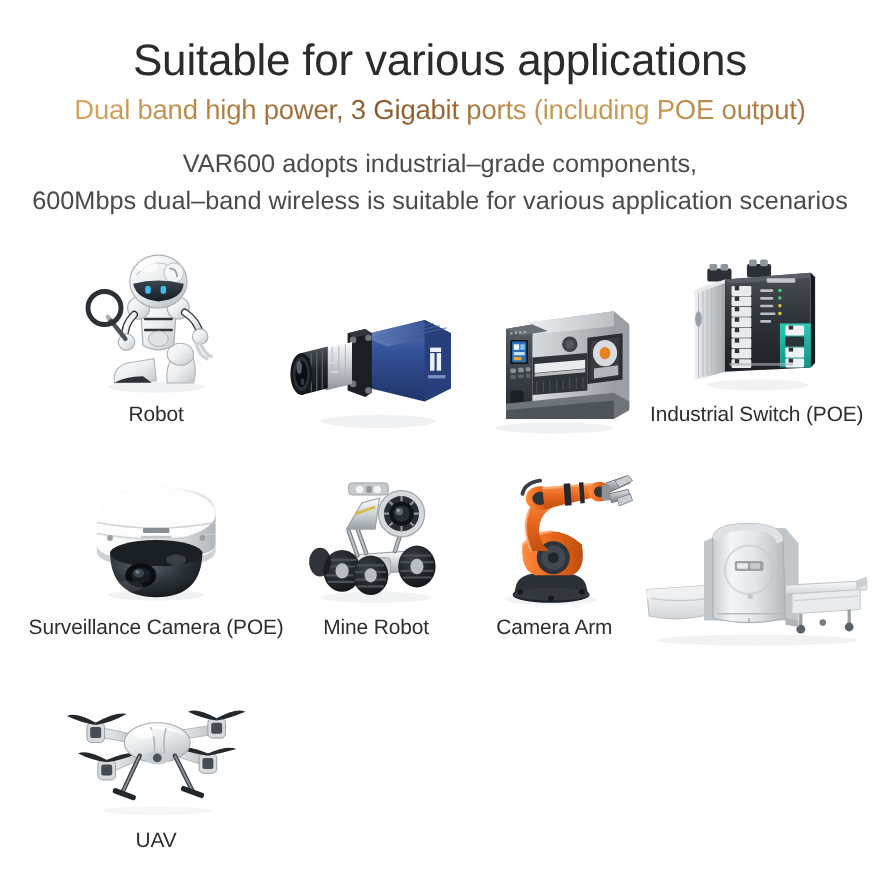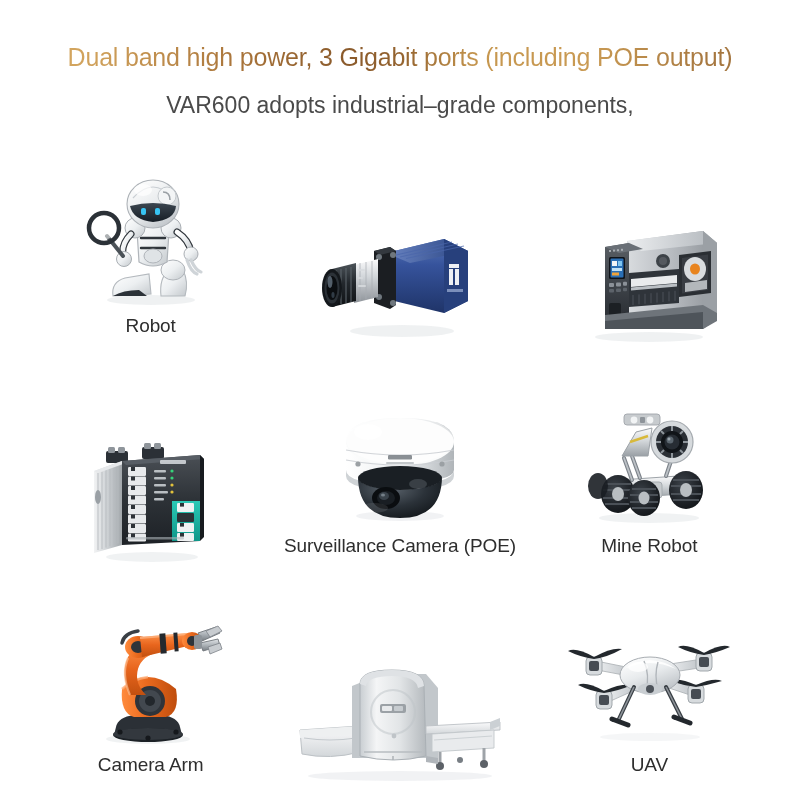--- a/index.html
+++ b/index.html
@@ -25,41 +25,43 @@
         #c99a53 74%, #a87941 88%, #9a6c39 100%);
     -webkit-background-clip:text;background-clip:text;
     color:transparent;-webkit-text-fill-color:transparent;
   }
   .desc{margin:16px 0 0 0;color:#4a4a4a;font-size:23px;line-height:1.48;font-weight:400;}
   .desc div{white-space:nowrap;}
 
   
   .grid{
     flex:1;display:grid;
-    grid-template-columns:repeat(3,1fr);
+    grid-template-columns:repeat(4,1fr);
     grid-template-rows:repeat(3,1fr);
     padding:4px 26px 16px 26px;box-sizing:border-box;
   }
   .cell{display:flex;flex-direction:column;align-items:center;justify-content:flex-end;}
   .art{height:128px;display:flex;align-items:flex-end;justify-content:center;}
   .art svg{display:block;}
   .caption{
     font-size:19px;color:#2e2e2e;font-weight:400;
     margin-top:9px;margin-bottom:8px;white-space:nowrap;letter-spacing:-0.1px;
   }
 </style>
 </head>
 <body>
 
 <div class="page">
 
   <div class="header">
+    <h1 class="title">Suitable for various applications</h1>
     <div class="subtitle">Dual band high power, 3 Gigabit ports (including POE output)</div>
     <div class="desc">
       <div>VAR600 adopts industrial–grade components,</div>
+      <div>600Mbps dual–band wireless is suitable for various application scenarios</div>
     </div>
   </div>
 
   <div class="grid">
 
     <div class="cell">
       <div class="art">
         <svg width="148" height="128" viewBox="0 0 148 128">
           <defs>
             <linearGradient id="rWhite" x1="0" y1="0" x2="1" y2="1">
@@ -366,20 +368,21 @@
             <rect x="102" y="66" width="4" height="3.6" fill="#2d3237"></rect>
             <rect x="99" y="76" width="17" height="9" rx="1.2" fill="#2d3237"></rect>
             <rect x="99" y="86" width="17" height="9" rx="1.2" fill="#f0f2f3"></rect>
             <rect x="102" y="86" width="4" height="3.6" fill="#2d3237"></rect>
             <rect x="99" y="96" width="17" height="8" rx="1.2" fill="#f0f2f3"></rect>
             <rect x="102" y="96" width="4" height="3.6" fill="#2d3237"></rect>
           </g>
           <rect x="48" y="100" width="58" height="2.4" rx="1" fill="#aeb4b9" opacity="0.6"></rect>
         </svg>
       </div>
+      <div class="caption">Industrial Switch (POE)</div>
     </div>
 
     <div class="cell">
       <div class="art">
         <svg width="156" height="128" viewBox="0 0 156 128">
           <defs>
             <linearGradient id="dHousing" x1="0" y1="0" x2="1" y2="0">
               <stop offset="0" stop-color="#ffffff"></stop>
                 <stop offset="0.35" stop-color="#f1f3f4"></stop>
               <stop offset="0.75" stop-color="#d2d6d9"></stop>

